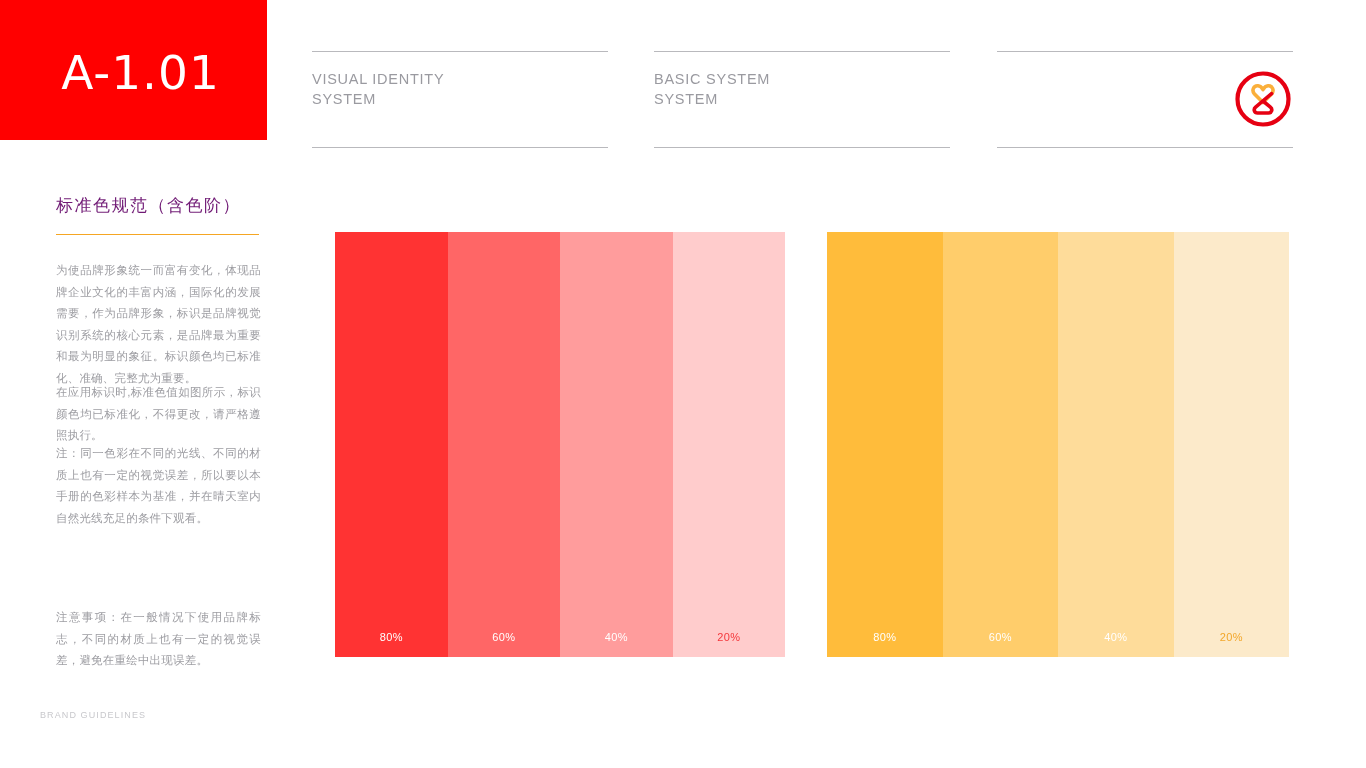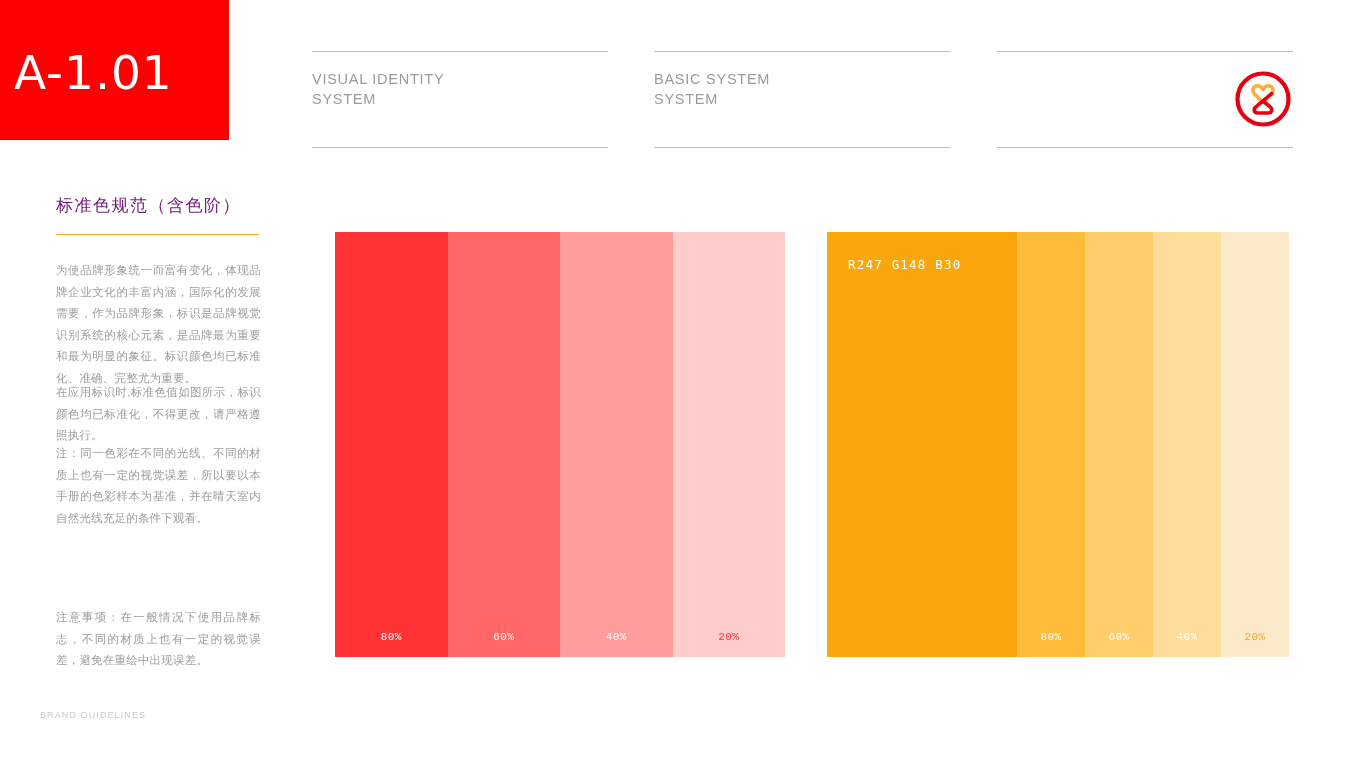--- a/index.html
+++ b/index.html
@@ -14,26 +14,26 @@
     overflow: hidden;
     font-family: "Liberation Sans", "DejaVu Sans", sans-serif;
     -webkit-font-smoothing: antialiased;
   }
 
   
   #page-badge {
     position: absolute;
     left: 0;
     top: 0;
-    width: 229px;
+    width: 267px;
     height: 140px;
     background: #FF0000;
     display: flex;
     align-items: center;
-    justify-content: flex-start;
+    justify-content: center;
   }
   #page-badge .num {
     color: #ffffff;
     font-size: 47px;
     letter-spacing: 1px;
     font-weight: 400;
     font-family: "DejaVu Sans", sans-serif;
     line-height: 1;
     padding-left: 14px;
     padding-top: 4px;
@@ -144,21 +144,21 @@
     white-space: nowrap;
   }
   .swatch .pct-label {
     position: absolute;
     bottom: 14px;
     left: 0;
     right: 0;
     text-align: center;
     font-size: 11px;
     letter-spacing: 0.4px;
-    font-family: Liberation Mono, monospace;
+    font-family: Liberation Sans, sans-serif;
   }
 </style>
 </head>
 <body>
 
 <div id="page-badge" style="background: rgb(255, 0, 0);">
   <span class="num">A-1.01</span>
 </div>
 
 <div class="hdr-col" id="hdr-col-1">
@@ -211,23 +211,20 @@
   </div>
   <div class="swatch tint" style="background: rgb(255, 156, 156);">
     <span class="pct-label" style="color: rgb(255, 255, 255);">40%</span>
   </div>
   <div class="swatch tint" style="background: rgb(255, 204, 204);">
     <span class="pct-label" style="color: rgb(244, 56, 60);">20%</span>
   </div>
 </div>
 
 <div class="swatch-panel" id="panel-orange">
-  <div class="swatch base" style="background: rgb(251, 167, 11);">
-    <span class="rgb-label">R247  G148  B30</span>
-  </div>
   <div class="swatch tint" style="background: rgb(255, 188, 59);">
     <span class="pct-label" style="color: rgb(255, 255, 255);">80%</span>
   </div>
   <div class="swatch tint" style="background: rgb(255, 205, 107);">
     <span class="pct-label" style="color: rgb(255, 255, 255);">60%</span>
   </div>
   <div class="swatch tint" style="background: rgb(254, 220, 154);">
     <span class="pct-label" style="color: rgb(255, 255, 255);">40%</span>
   </div>
   <div class="swatch tint" style="background: rgb(252, 234, 202);">

